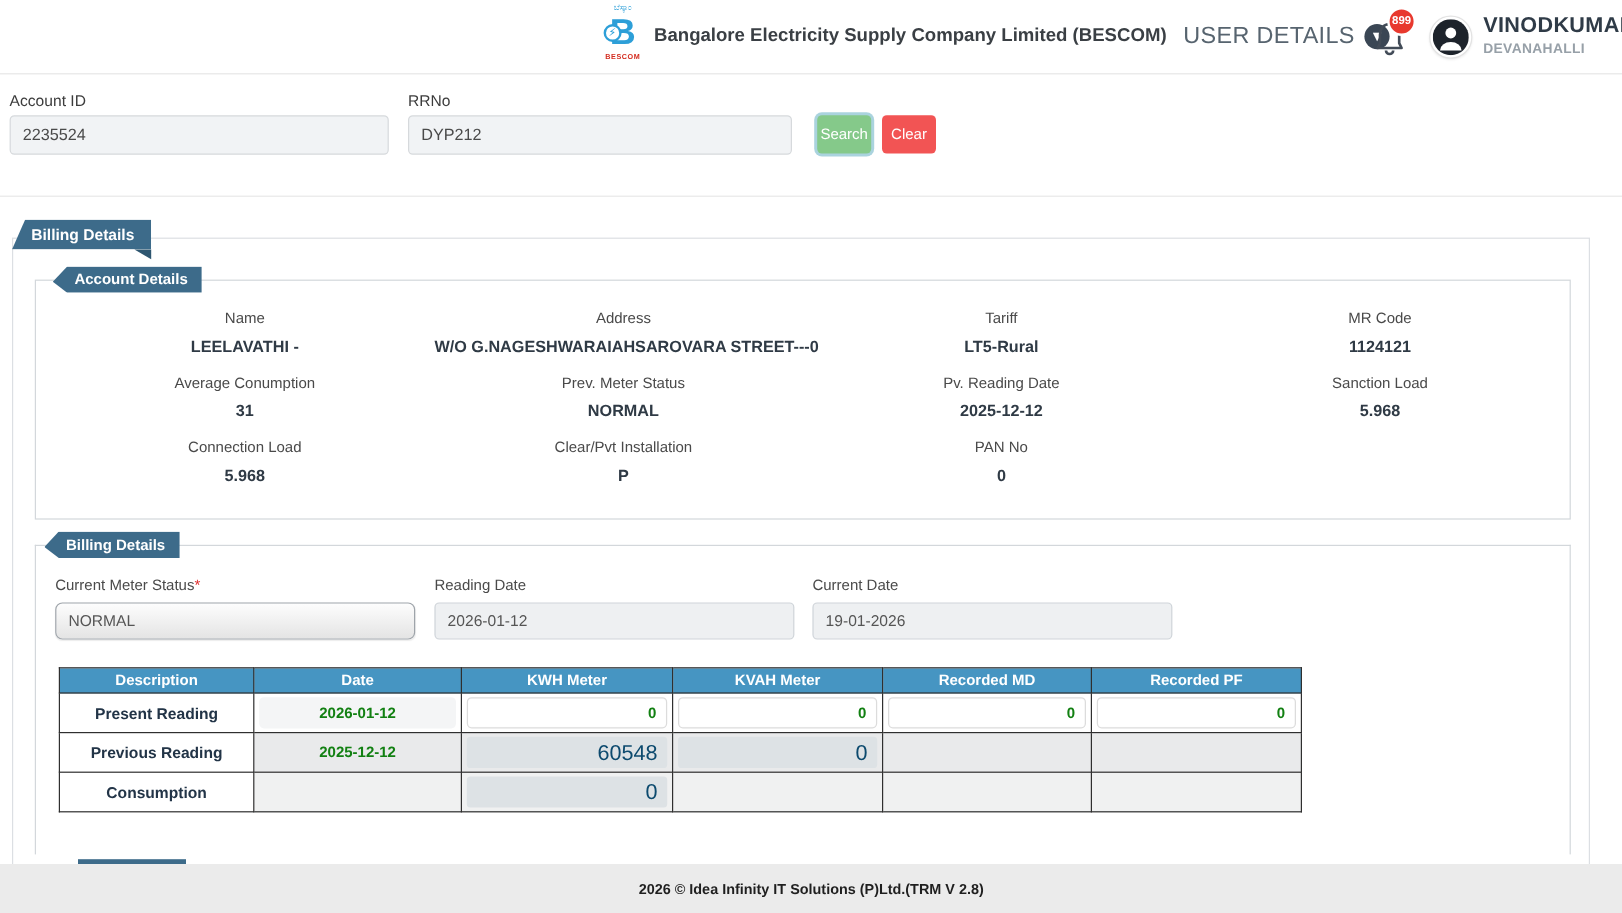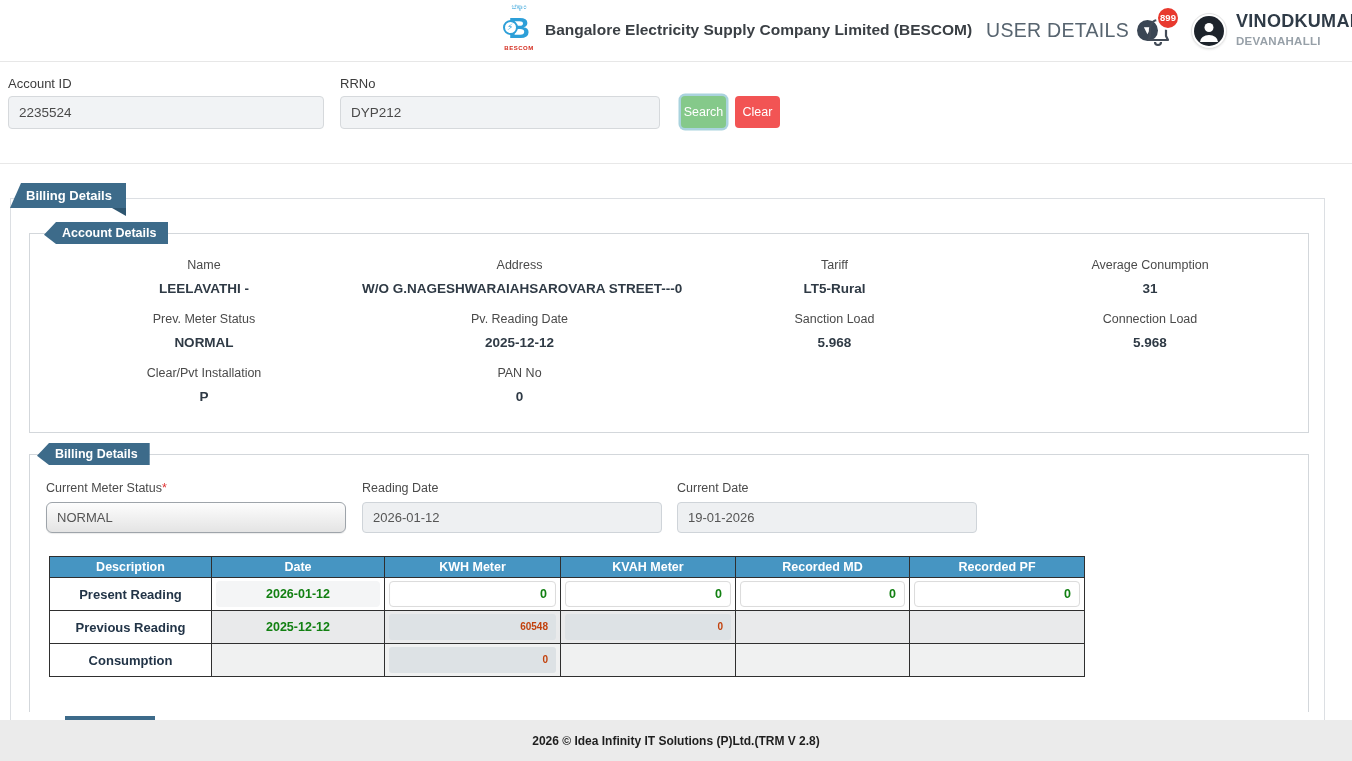--- a/index.html
+++ b/index.html
@@ -90,21 +90,21 @@
   .rd-table td { border:1.5px solid #2f2f2f; height:33px; padding:2px 4px; background:#fff; }
   .c-desc { width:162px; } .c-date { width:173px; } .c-kwh { width:176px; }
   .c-kvah { width:175px; } .c-md { width:174px; } .c-pf { width:175px; }
   td.desc { font-size:13px; font-weight:bold; color:#223447; text-align:center; }
   .box-input { background:#fff; border:1px solid #dcdcdc; border-radius:4px; height:26px;
     line-height:24px; text-align:right; padding-right:8px; font-size:12.5px; font-weight:bold;
     color:#128012; box-shadow:inset 0 0 1px rgba(0,0,0,.05); }
   .box-date { background:#f4f5f6; border-radius:4px; height:26px; line-height:26px; text-align:center;
     font-size:12.5px; font-weight:bold; color:#128012; }
   .box-inset { background:#dde2e5; border-radius:3px; height:26px; line-height:26px; text-align:right;
-    padding-right:8px; font-size:10px; font-weight:bold; color:#c2410c; }
+    padding-right:8px; font-size:18px; font-weight:normal; color:#0c4a6e; }
   tr.row-prev td { background:#e9eaeb; }
   tr.row-prev td.desc { background:#fff; }
   .date-prev { text-align:center; font-size:12.5px; font-weight:bold; color:#128012; line-height:26px; }
   tr.row-muted td { background:#f0f1f1; }
   tr.row-muted td.desc { background:#fff; }
 
   .cut-tab { position:absolute; left:65px; top:716px; width:90px; height:5px; background:#3d6b8a; }
 
   
   .footer { position:absolute; left:0; top:720px; width:1352px; height:41px; background:#ebebeb;
@@ -176,20 +176,24 @@
           <div class="f-label">Name</div>
           <div class="f-value">LEELAVATHI -</div>
         </div>
         <div class="field">
           <div class="f-label">Address</div>
           <div class="f-value">W/O G.NAGESHWARAIAHSAROVARA STREET---0</div>
         </div>
         <div class="field">
           <div class="f-label">Tariff</div>
           <div class="f-value">LT5-Rural</div>
+        </div>
+        <div class="field">
+          <div class="f-label">MR Code</div>
+          <div class="f-value">1124121</div>
         </div>
         <div class="field">
           <div class="f-label">Average Conumption</div>
           <div class="f-value">31</div>
         </div>
         <div class="field">
           <div class="f-label">Prev. Meter Status</div>
           <div class="f-value">NORMAL</div>
         </div>
         <div class="field">

